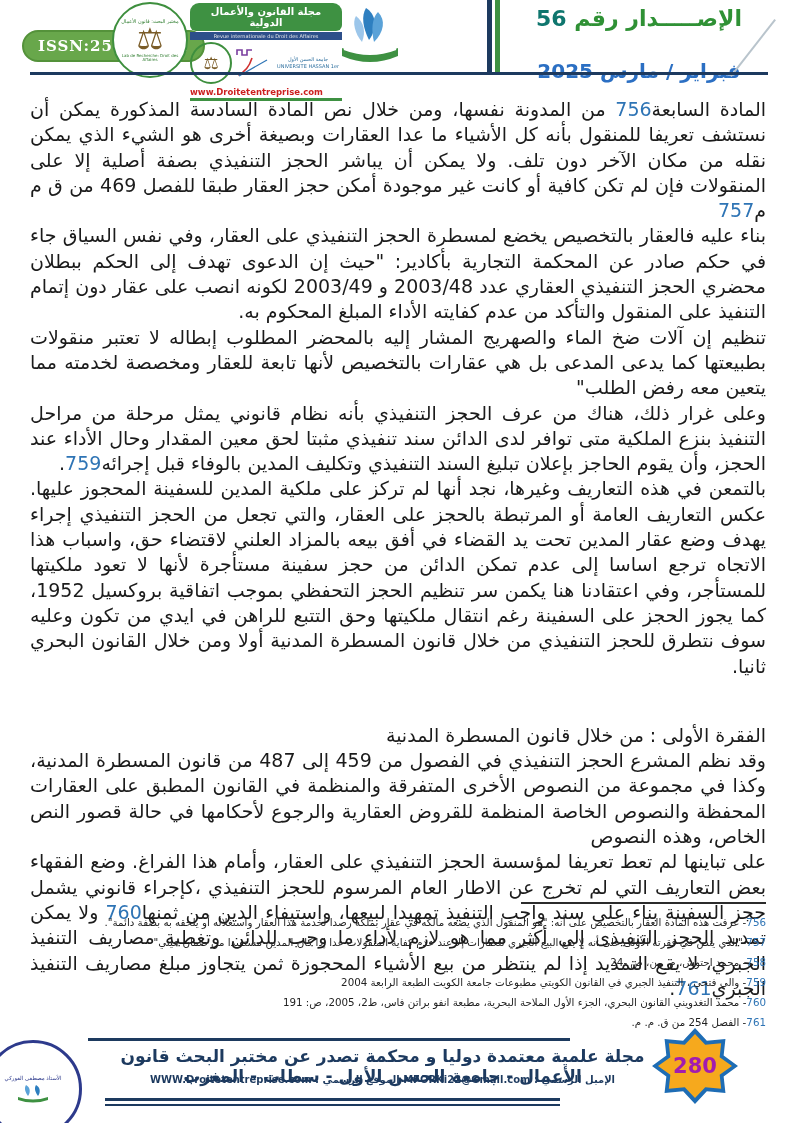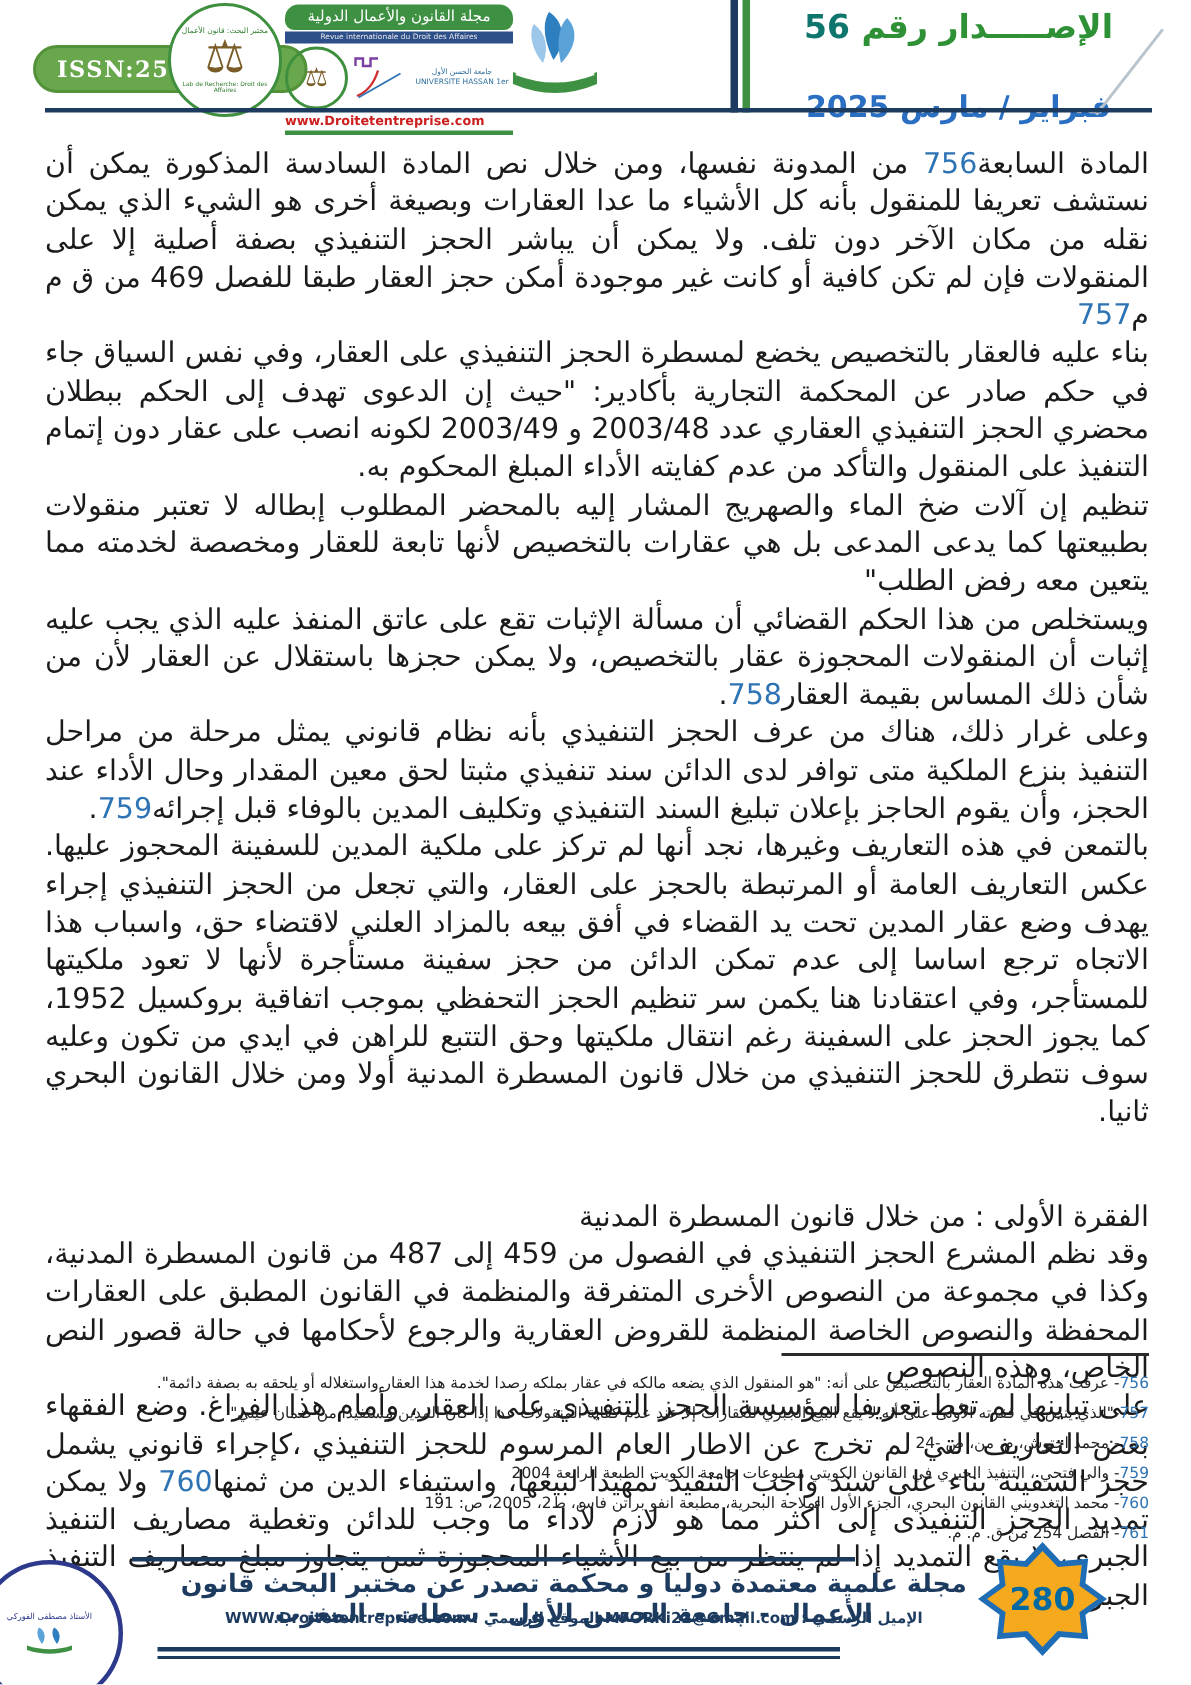--- a/index.html
+++ b/index.html
@@ -9,21 +9,21 @@
   .issn-pill{position:absolute;left:22px;top:30px;background:#68a74b;border:2px solid #54923a;
              border-radius:20px;padding:5px 14px;color:#fff;font-weight:bold;font-size:15px;
              letter-spacing:1px;font-family:"DejaVu Serif",serif;}
   .lab-logo{position:absolute;left:112px;top:2px;width:72px;height:72px;border-radius:50%;
             border:2px solid #3e8f3e;background:#fff;display:flex;flex-direction:column;
             align-items:center;justify-content:center;text-align:center;overflow:hidden;}
   .lab-logo .tiny-ar{font-size:5px;color:#2f7d2f;line-height:1;}
   .lab-logo .scales{font-size:30px;line-height:1;color:#7a5c28;}
   .lab-logo .tiny-fr{font-size:4px;color:#2f7d2f;line-height:1;}
   .center-cluster{position:absolute;left:190px;top:3px;width:152px;}
-  .banner-ar{background:#3e9142;color:#fff;font-weight:normal;font-size:10px;text-align:center;
+  .banner-ar{background:#3e9142;color:#fff;font-weight:bold;font-size:10px;text-align:center;
              padding:3px 4px;border-radius:9px 9px 6px 6px;direction:rtl;}
   .banner-fr{background:#2d4f8a;color:#e8e8e8;font-size:5px;text-align:center;padding:1px 2px;margin-top:1px;}
   .cluster-row{display:flex;align-items:center;gap:3px;margin-top:2px;}
   .mini-scales{width:38px;height:38px;border-radius:50%;border:2px solid #3e8f3e;display:flex;
                align-items:center;justify-content:center;font-size:17px;color:#7a5c28;flex:0 0 auto;}
   .chart-box{display:flex;align-items:center;gap:2px;}
   .univ-text{font-size:5px;color:#2d6f9e;direction:rtl;text-align:center;line-height:1.4;}
   .site-red{color:#cc1f1f;font-weight:bold;font-size:8.5px;margin-top:3px;text-align:left;
             border-bottom:3px solid #3e9142;padding-bottom:1px;}
   .book-logo{position:absolute;left:338px;top:6px;}
@@ -59,21 +59,21 @@
   .stamp{position:absolute;left:-16px;top:1040px;width:92px;height:92px;border-radius:50%;
          border:3px solid #2d3a8c;background:#fff;display:flex;flex-direction:column;align-items:center;
          justify-content:center;text-align:center;overflow:hidden;}
   .stamp .stamp-name{font-size:5.5px;color:#2d3a8c;direction:rtl;width:60px;}
   .badge{position:absolute;left:652px;top:1028px;width:86px;height:76px;}
   .badge .star-outer{position:absolute;inset:0;background:#1e6db5;
      clip-path:polygon(100% 50%,83.3% 63.8%,85.4% 85.4%,63.8% 83.3%,50% 100%,36.2% 83.3%,14.6% 85.4%,16.7% 63.8%,0% 50%,16.7% 36.2%,14.6% 14.6%,36.2% 16.7%,50% 0%,63.8% 16.7%,85.4% 14.6%,83.3% 36.2%);}
   .badge .star-inner{position:absolute;inset:6px;background:#f6a91d;
      clip-path:polygon(100% 50%,83.3% 63.8%,85.4% 85.4%,63.8% 83.3%,50% 100%,36.2% 83.3%,14.6% 85.4%,16.7% 63.8%,0% 50%,16.7% 36.2%,14.6% 14.6%,36.2% 16.7%,50% 0%,63.8% 16.7%,85.4% 14.6%,83.3% 36.2%);}
   .badge .page-num{position:absolute;inset:0;display:flex;align-items:center;justify-content:center;
-     font-weight:bold;font-size:21px;color:#0369a1;}
+     font-weight:bold;font-size:21px;color:#a21caf;}
 </style>
 </head>
 <body>
 
 <div class="page">
 
   <div class="issn-pill">ISSN:2509-0291</div>
 
   <div class="lab-logo">
     <span class="tiny-ar">مختبر البحث: قانون الأعمال</span>
@@ -122,21 +122,20 @@
     <div class="issue-line2">فبراير / مارس 2025</div>
   </div>
   <div class="pen-slash"></div>
 
   <div class="header-rule"></div>
 
   <div class="body-text">
       <div class="para"><span>المادة السابعة</span><span class="fnref">756</span><span> من المدونة نفسها، ومن خلال نص المادة السادسة المذكورة يمكن أن نستشف تعريفا للمنقول بأنه كل الأشياء ما عدا العقارات وبصيغة أخرى هو الشيء الذي يمكن نقله من مكان الآخر دون تلف. ولا يمكن أن يباشر الحجز التنفيذي بصفة أصلية إلا على المنقولات فإن لم تكن كافية أو كانت غير موجودة أمكن حجز العقار طبقا للفصل 469 من ق م م</span><span class="fnref">757</span></div>
       <div class="para"><span>بناء عليه فالعقار بالتخصيص يخضع لمسطرة الحجز التنفيذي على العقار، وفي نفس السياق جاء في حكم صادر عن المحكمة التجارية بأكادير: "حيث إن الدعوى تهدف إلى الحكم ببطلان محضري الحجز التنفيذي العقاري عدد 2003/48 و 2003/49 لكونه انصب على عقار دون إتمام التنفيذ على المنقول والتأكد من عدم كفايته الأداء المبلغ المحكوم به.</span></div>
       <div class="para"><span>تنظيم إن آلات ضخ الماء والصهريج المشار إليه بالمحضر المطلوب إبطاله لا تعتبر منقولات بطبيعتها كما يدعى المدعى بل هي عقارات بالتخصيص لأنها تابعة للعقار ومخصصة لخدمته مما يتعين معه رفض الطلب"</span></div>
-      <div class="para"><span>ويستخلص من هذا الحكم القضائي أن مسألة الإثبات تقع على عاتق المنفذ عليه الذي يجب عليه إثبات أن المنقولات المحجوزة عقار بالتخصيص، ولا يمكن حجزها باستقلال عن العقار لأن من شأن ذلك المساس بقيمة العقار</span><span class="fnref">758</span><span>.</span></div>
       <div class="para"><span>وعلى غرار ذلك، هناك من عرف الحجز التنفيذي بأنه نظام قانوني يمثل مرحلة من مراحل التنفيذ بنزع الملكية متى توافر لدى الدائن سند تنفيذي مثبتا لحق معين المقدار وحال الأداء عند الحجز، وأن يقوم الحاجز بإعلان تبليغ السند التنفيذي وتكليف المدين بالوفاء قبل إجرائه</span><span class="fnref">759</span><span>.</span></div>
       <div class="para"><span>بالتمعن في هذه التعاريف وغيرها، نجد أنها لم تركز على ملكية المدين للسفينة المحجوز عليها. عكس التعاريف العامة أو المرتبطة بالحجز على العقار، والتي تجعل من الحجز التنفيذي إجراء يهدف وضع عقار المدين تحت يد القضاء في أفق بيعه بالمزاد العلني لاقتضاء حق، واسباب هذا الاتجاه ترجع اساسا إلى عدم تمكن الدائن من حجز سفينة مستأجرة لأنها لا تعود ملكيتها للمستأجر، وفي اعتقادنا هنا يكمن سر تنظيم الحجز التحفظي بموجب اتفاقية بروكسيل 1952، كما يجوز الحجز على السفينة رغم انتقال ملكيتها وحق التتبع للراهن في ايدي من تكون وعليه سوف نتطرق للحجز التنفيذي من خلال قانون المسطرة المدنية أولا ومن خلال القانون البحري ثانيا.</span></div>
       <div class="para heading"><span>الفقرة الأولى : من خلال قانون المسطرة المدنية</span></div>
       <div class="para"><span>وقد نظم المشرع الحجز التنفيذي في الفصول من 459 إلى 487 من قانون المسطرة المدنية، وكذا في مجموعة من النصوص الأخرى المتفرقة والمنظمة في القانون المطبق على العقارات المحفظة والنصوص الخاصة المنظمة للقروض العقارية والرجوع لأحكامها في حالة قصور النص الخاص، وهذه النصوص</span></div>
       <div class="para"><span>على تباينها لم تعط تعريفا لمؤسسة الحجز التنفيذي على العقار، وأمام هذا الفراغ. وضع الفقهاء بعض التعاريف التي لم تخرج عن الاطار العام المرسوم للحجز التنفيذي ،كإجراء قانوني يشمل حجز السفينة بناء على سند واجب التنفيذ تمهيدا لبيعها، واستيفاء الدين من ثمنها</span><span class="fnref">760</span><span> ولا يمكن تمديد الحجز التنفيذى إلى أكثر مما هو لازم لأداء ما وجب للدائن وتغطية مصاريف التنفيذ الجبري، لا يقع التمديد إذا لم ينتظر من بيع الأشياء المحجوزة ثمن يتجاوز مبلغ مصاريف التنفيذ الجبري</span><span class="fnref">761</span><span>.</span></div>
     </div>
 
   <div class="footnotes">
     <div class="fn-sep"></div>
     <div>

